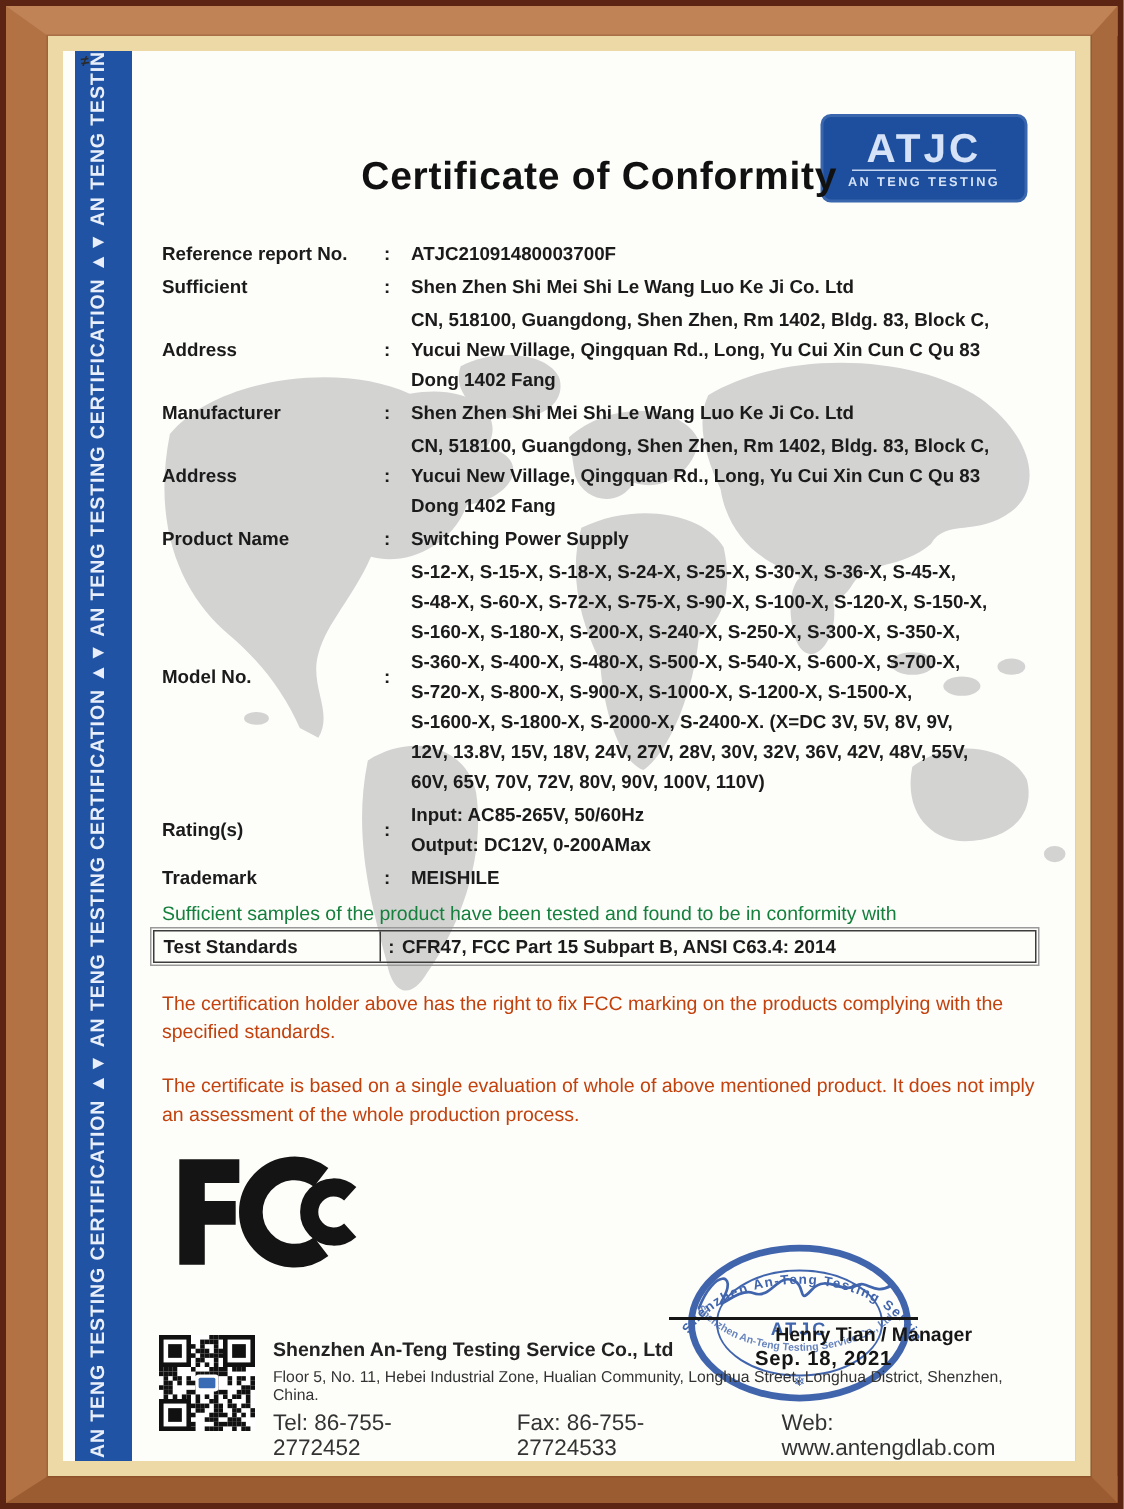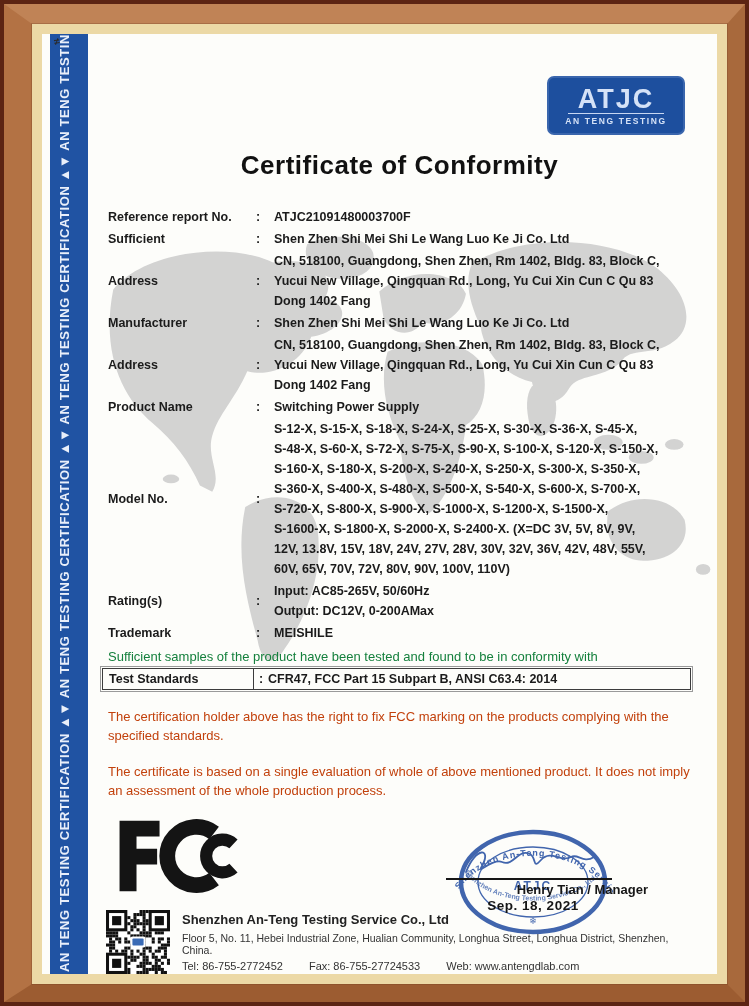--- a/index.html
+++ b/index.html
@@ -43,21 +43,21 @@
     position:absolute; right:32px; top:42px; width:138px; height:59px; z-index:2;
     background:#1d4f9e; border-radius:7px; border:2px solid #3a66ad;
     display:flex; flex-direction:column; align-items:center; justify-content:center;
   }
   .logo-title { color:#d5e2f7; font-size:27px; font-weight:bold; letter-spacing:2px; line-height:26px; }
   .logo-line { width:96px; border-top:1.5px solid #c7d7f2; margin:1px 0 2px; }
   .logo-sub { color:#d5e2f7; font-size:8.5px; font-weight:bold; letter-spacing:1.6px; }
 
   .content { position:relative; z-index:2; padding:0 26px 0 66px; }
 
-  .title { text-align:center; font-size:26px; font-weight:bold; margin-top:116px; letter-spacing:.5px; color:#111; }
+  .title { text-align:center; font-size:26px; font-weight:bold; margin-top:68px; letter-spacing:.5px; color:#111; }
 
   
   .fields { margin-top:26px; }
   .row { display:flex; align-items:center; margin-bottom:2px; font-size:12.5px; font-weight:bold; }
   .row .lbl { width:148px; flex:none; }
   .row .col { width:18px; flex:none; text-align:left; }
   .row .val { flex:1; }
   .row .val div { line-height:20px; white-space:nowrap; }
 
   .note { font-size:13px; margin-top:6px; color:#15803d; }
@@ -73,28 +73,28 @@
 
   .para { font-size:13px; line-height:18.5px; color:#c2410c; margin-top:18px; }
 
   .fcc { margin-top:16px; margin-left:2px; width:150px; height:80px; }
 
   
   .stamp { position:absolute; left:376px; top:784px; width:230px; height:130px; z-index:2; }
   .stamp svg { position:absolute; left:0; top:0; }
   .sig-line { position:absolute; left:28px; top:60px; width:166px; border-top:2px solid #161616; }
   .stamp-name { position:absolute; left:0; top:64px; width:230px; text-align:right; font-size:13px; font-weight:bold; color:#161616; }
-  .stamp-date { position:absolute; left:0; top:80px; width:230px; text-align:center; font-size:13.5px; font-weight:bold; color:#161616; letter-spacing:.5px; }
+  .stamp-date { position:absolute; left:16px; top:80px; width:230px; text-align:center; font-size:13.5px; font-weight:bold; color:#161616; letter-spacing:.5px; }
 
   
   .footer { position:absolute; left:64px; right:16px; bottom:0; display:flex; gap:12px; align-items:flex-start; z-index:2; }
   .qr { width:64px; height:64px; flex:none; margin-top:6px; }
   .f-company { font-size:13px; font-weight:bold; color:#222; margin-top:8px; }
   .f-addr { font-size:10.5px; color:#333; margin-top:5px; }
-  .f-tel { font-size:11px; color:#333; margin-top:4px; display:flex; gap:26px; }
+  .f-tel { font-size:15px; color:#333; margin-top:4px; display:flex; gap:26px; }
 </style>
 </head>
 <body>
 
 <div class="frame-rim"></div>
 <div class="frame-wood">
   <div class="frame-mat">
     <div class="page">
 
       <svg class="map" viewBox="0 0 640 520" preserveAspectRatio="none">

